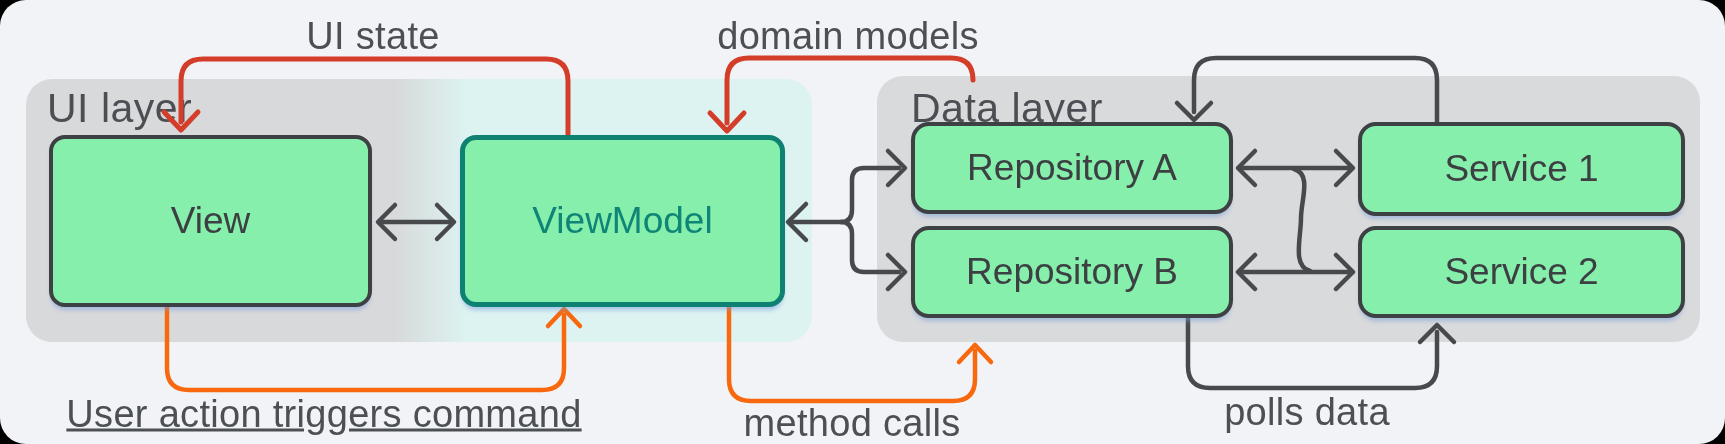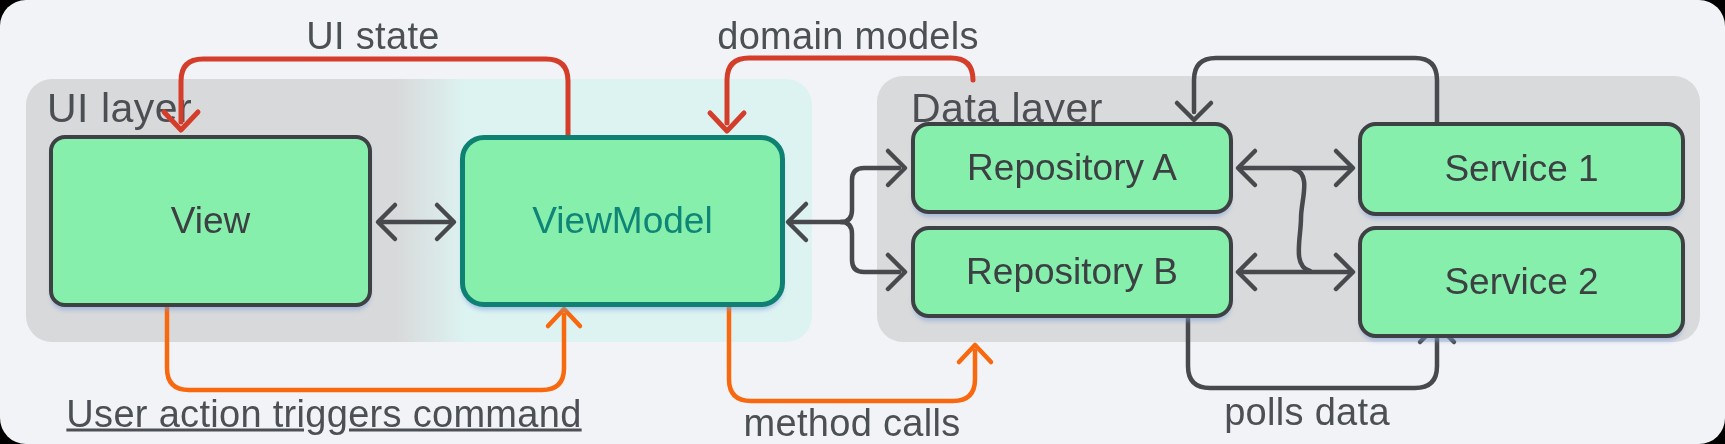--- a/index.html
+++ b/index.html
@@ -43,25 +43,25 @@
   .e-dark{stroke:var(--dark-stroke);stroke-width:4.5;fill:none;stroke-linecap:round;stroke-linejoin:round;}
   .e-red{stroke:var(--red);stroke-width:5;fill:none;stroke-linecap:round;stroke-linejoin:round;}
   .e-orange{stroke:var(--orange);stroke-width:4.5;fill:none;stroke-linecap:round;stroke-linejoin:round;}
   .node{
     position:absolute;background:#86efac;border:4px solid var(--node-border);
     box-sizing:border-box;display:flex;align-items:center;justify-content:center;
     font-size:37px;color:var(--node-text);white-space:nowrap;
     box-shadow:0 5px 4px -2px rgba(125,158,222,.55);
   }
   .n-view{left:49px;top:135px;width:323px;height:172px;border-radius:16px;}
-  .n-viewmodel{left:460px;top:135px;width:325px;height:172px;border-radius:24px;border:5px solid var(--teal);color:var(--teal-text);}
+  .n-viewmodel{left:460px;top:135px;width:325px;height:172px;border-radius:16px;border:5px solid var(--teal);color:var(--teal-text);}
   .n-repo-a{left:911px;top:122px;width:322px;height:92px;border-radius:18px;}
   .n-repo-b{left:911px;top:226px;width:322px;height:92px;border-radius:18px;}
   .n-service-1{left:1358px;top:122px;width:327px;height:94px;border-radius:18px;}
-  .n-service-2{left:1358px;top:226px;width:327px;height:112px;border-radius:18px;}
+  .n-service-2{left:1358px;top:226px;width:327px;height:92px;border-radius:18px;}
   .edge-label{
     position:absolute;transform:translate(-50%,-50%);
     font-size:38px;color:var(--label-text);white-space:nowrap;letter-spacing:.3px;
   }
   .el-ui-state{left:373px;top:36px;}
   .el-domain-models{left:848px;top:36px;}
   .el-api-models{left:1312px;top:35px;}
   .el-user-action{left:324px;top:414px;text-decoration:underline;}
   .el-method-calls{left:852px;top:423px;}
   .el-polls-data{left:1307px;top:412px;}

